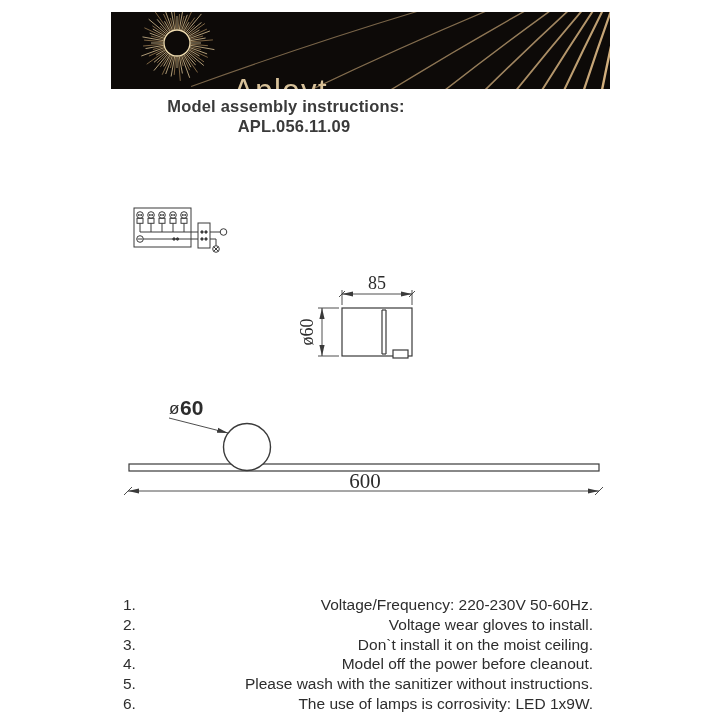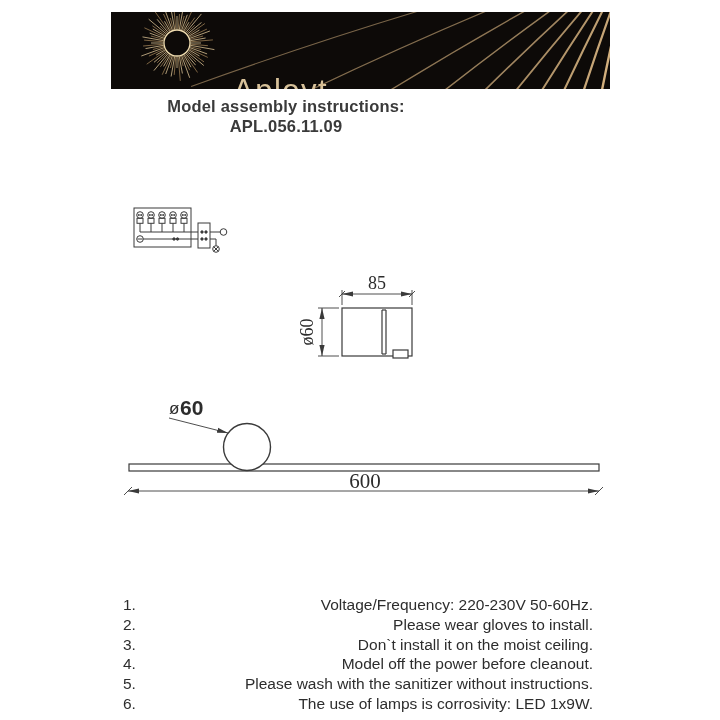--- a/index.html
+++ b/index.html
@@ -17,21 +17,21 @@
     position:absolute;left:122px;top:21px;
     font-size:31px;font-weight:400;letter-spacing:1.5px;
     color:#d8c29a;font-family:"Liberation Sans", sans-serif;margin-top:40px;
   }
   
   .title-line1,.title-line2{
     position:absolute;left:0;width:572px;text-align:center;
     color:#3a3a3a;font-weight:600;font-size:16.5px;letter-spacing:.2px;
   }
   .title-line1{top:97px;}
-  .title-line2{top:117px;}
+  .title-line2{top:117px;padding-left:8px;}
   
   .drawing{position:absolute;}
   #wiring-svg{left:126px;top:199px;}
   #cylinder-svg{left:300px;top:270px;}
   #lamp-svg{left:115px;top:392px;}
   svg text{fill:#2c2c2c;}
   .dim-serif{font-family:"Liberation Serif", serif;}
   .dim-bold{font-family:"Liberation Sans", sans-serif;font-weight:700;}
   
   .instructions{
@@ -251,21 +251,21 @@
   <text x="250" y="96" text-anchor="middle" class="dim-serif" font-size="21">600</text>
 </svg>
 
 <div class="instructions">
   <div class="instr-row">
     <span class="instr-num">1.</span>
     <span class="instr-text">Voltage/Frequency: 220-230V 50-60Hz.</span>
   </div>
   <div class="instr-row">
     <span class="instr-num">2.</span>
-    <span class="instr-text">Please wear gloves to install.</span>
+    <span class="instr-text">Voltage wear gloves to install.</span>
   </div>
   <div class="instr-row">
     <span class="instr-num">3.</span>
     <span class="instr-text">Don`t install it on the moist ceiling.</span>
   </div>
   <div class="instr-row">
     <span class="instr-num">4.</span>
     <span class="instr-text">Model off the power before cleanout.</span>
   </div>
   <div class="instr-row">

